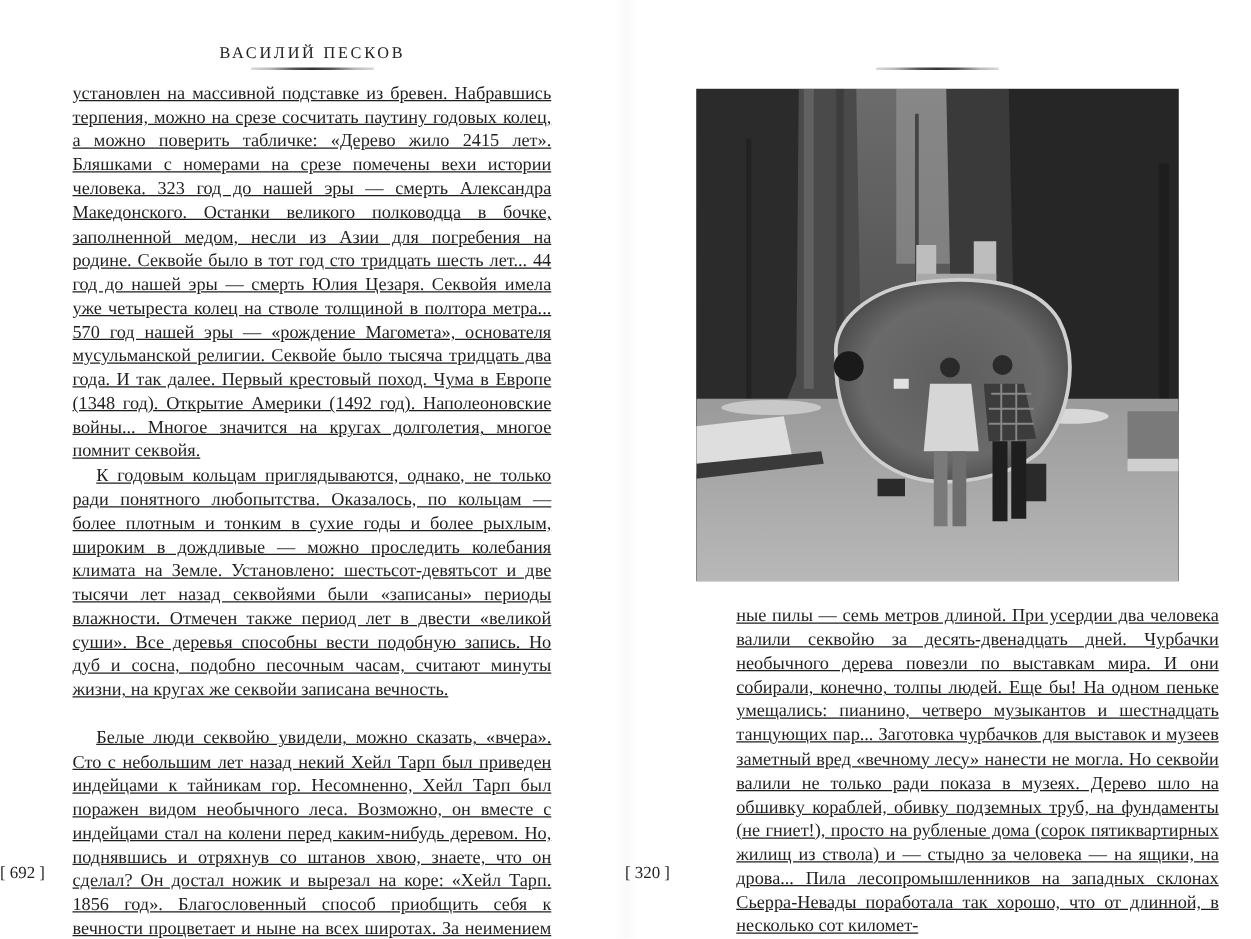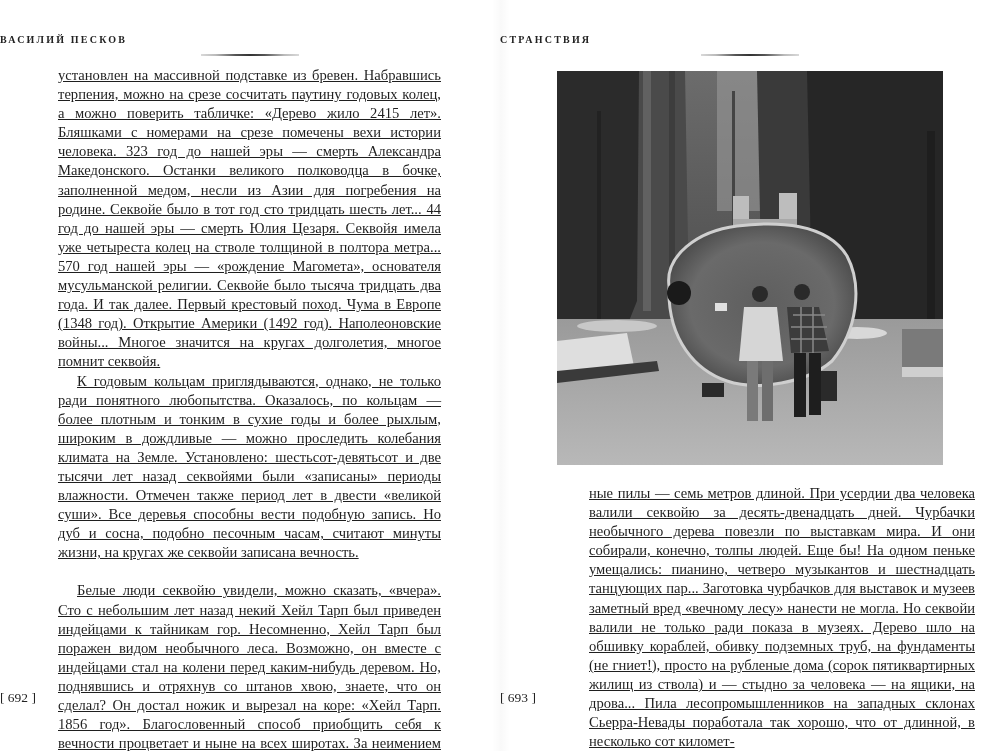--- a/index.html
+++ b/index.html
@@ -13,21 +13,22 @@
   .spread { position: absolute; inset: 0; }
   .page { position: absolute; top: 0; height: 751px; }
   .page.left { left: 0; width: 500px; }
   .page.right { left: 500px; width: 501px; }
   .gutter {
     position: absolute; left: 492px; top: 0; width: 18px; height: 751px;
     background: linear-gradient(to right, rgba(0,0,0,0) 0%, rgba(0,0,0,0.025) 50%, rgba(0,0,0,0) 100%);
   }
   .running-head {
     position: absolute; top: 34px; left: 0; right: 0;
-    font-size: 10px; font-weight: bold; letter-spacing: 2.2px;
+    text-align: center;
+    font-size: 13px; font-weight: normal; letter-spacing: 2.2px;
     color: #222;
   }
   .head-rule {
     position: absolute; top: 54px; height: 2px; width: 98px;
     background: linear-gradient(to right, #d9d9d9 0%, #bbb 15%, #555 35%, #333 50%, #555 65%, #bbb 85%, #d9d9d9 100%);
   }
   .page.left .head-rule { left: 201px; }
   .page.right .head-rule { left: 201px; }
 
   .text-block {
@@ -69,21 +70,20 @@
       <p class="indent spaced">Белые люди секвойю увидели, можно сказать, «вчера». Сто с небольшим лет назад некий Хейл Тарп был приведен индейцами к тайникам гор. Несомненно, Хейл Тарп был поражен видом необычного леса. Возможно, он вместе с индейцами стал на колени перед каким-нибудь деревом. Но, поднявшись и отряхнув со штанов хвою, знаете, что он сделал? Он достал ножик и вырезал на коре: «Хейл Тарп. 1856 год». Благословенный способ приобщить себя к вечности процветает и ныне на всех широтах. За неимением под рукою секвой имена режут на дубах и березах, на заборах, скамейках. Стыдное дело, пожалуй, только для Хейла обернулось неким практическим смыслом — Тарп сумел доказать, что первым и в таком-то году увидел секвойю именно он.</p>
 
     </div>
 
     <div class="page-number">[ 692 ]</div>
   </div>
 
   <div class="gutter"></div>
 
   <div class="page right">
-    <div class="running-head">СТРАНСТВИЯ</div>
     <div class="head-rule"></div>
 
     <div class="photo">
       <svg viewBox="0 0 386 394" preserveAspectRatio="none">
         <defs>
           <linearGradient id="sky" x1="0" y1="0" x2="0" y2="1">
             <stop offset="0" stop-color="#6c6c6c"></stop>
             <stop offset="1" stop-color="#3a3a3a"></stop>
           </linearGradient>
           <linearGradient id="ground" x1="0" y1="0" x2="0" y2="1">
@@ -143,16 +143,16 @@
         <path d="M236,244 L268,244 M234,256 L270,256 M234,268 L270,268 M244,236 L244,282 M256,236 L256,282" stroke="#888" stroke-width="1.5"></path>
         <rect x="237" y="282" width="12" height="64" fill="#1e1e1e"></rect>
         <rect x="252" y="282" width="12" height="62" fill="#1e1e1e"></rect>
       </svg>
     </div>
 
     <div class="text-block" style="top:484px;margin-left:32px;">
       <p>ные пилы — семь метров длиной. При усердии два человека валили секвойю за десять-двенадцать дней. Чурбачки необычного дерева повезли по выставкам мира. И они собирали, конечно, толпы людей. Еще бы! На одном пеньке умещались: пианино, четверо музыкантов и шестнадцать танцующих пар... Заготовка чурбачков для выставок и музеев заметный вред «вечному лесу» нанести не могла. Но секвойи валили не только ради показа в музеях. Дерево шло на обшивку кораблей, обивку подземных труб, на фундаменты (не гниет!), просто на рубленые дома (сорок пятиквартирных жилищ из ствола) и — стыдно за человека — на ящики, на дрова... Пила лесопромышленников на западных склонах Сьерра-Невады поработала так хорошо, что от длинной, в несколько сот километ-</p>
     </div>
 
-    <div class="page-number">[ 693 ]</div>
+    <div class="page-number">[ 320 ]</div>
   </div>
 
 </div>
 
 </body></html>

